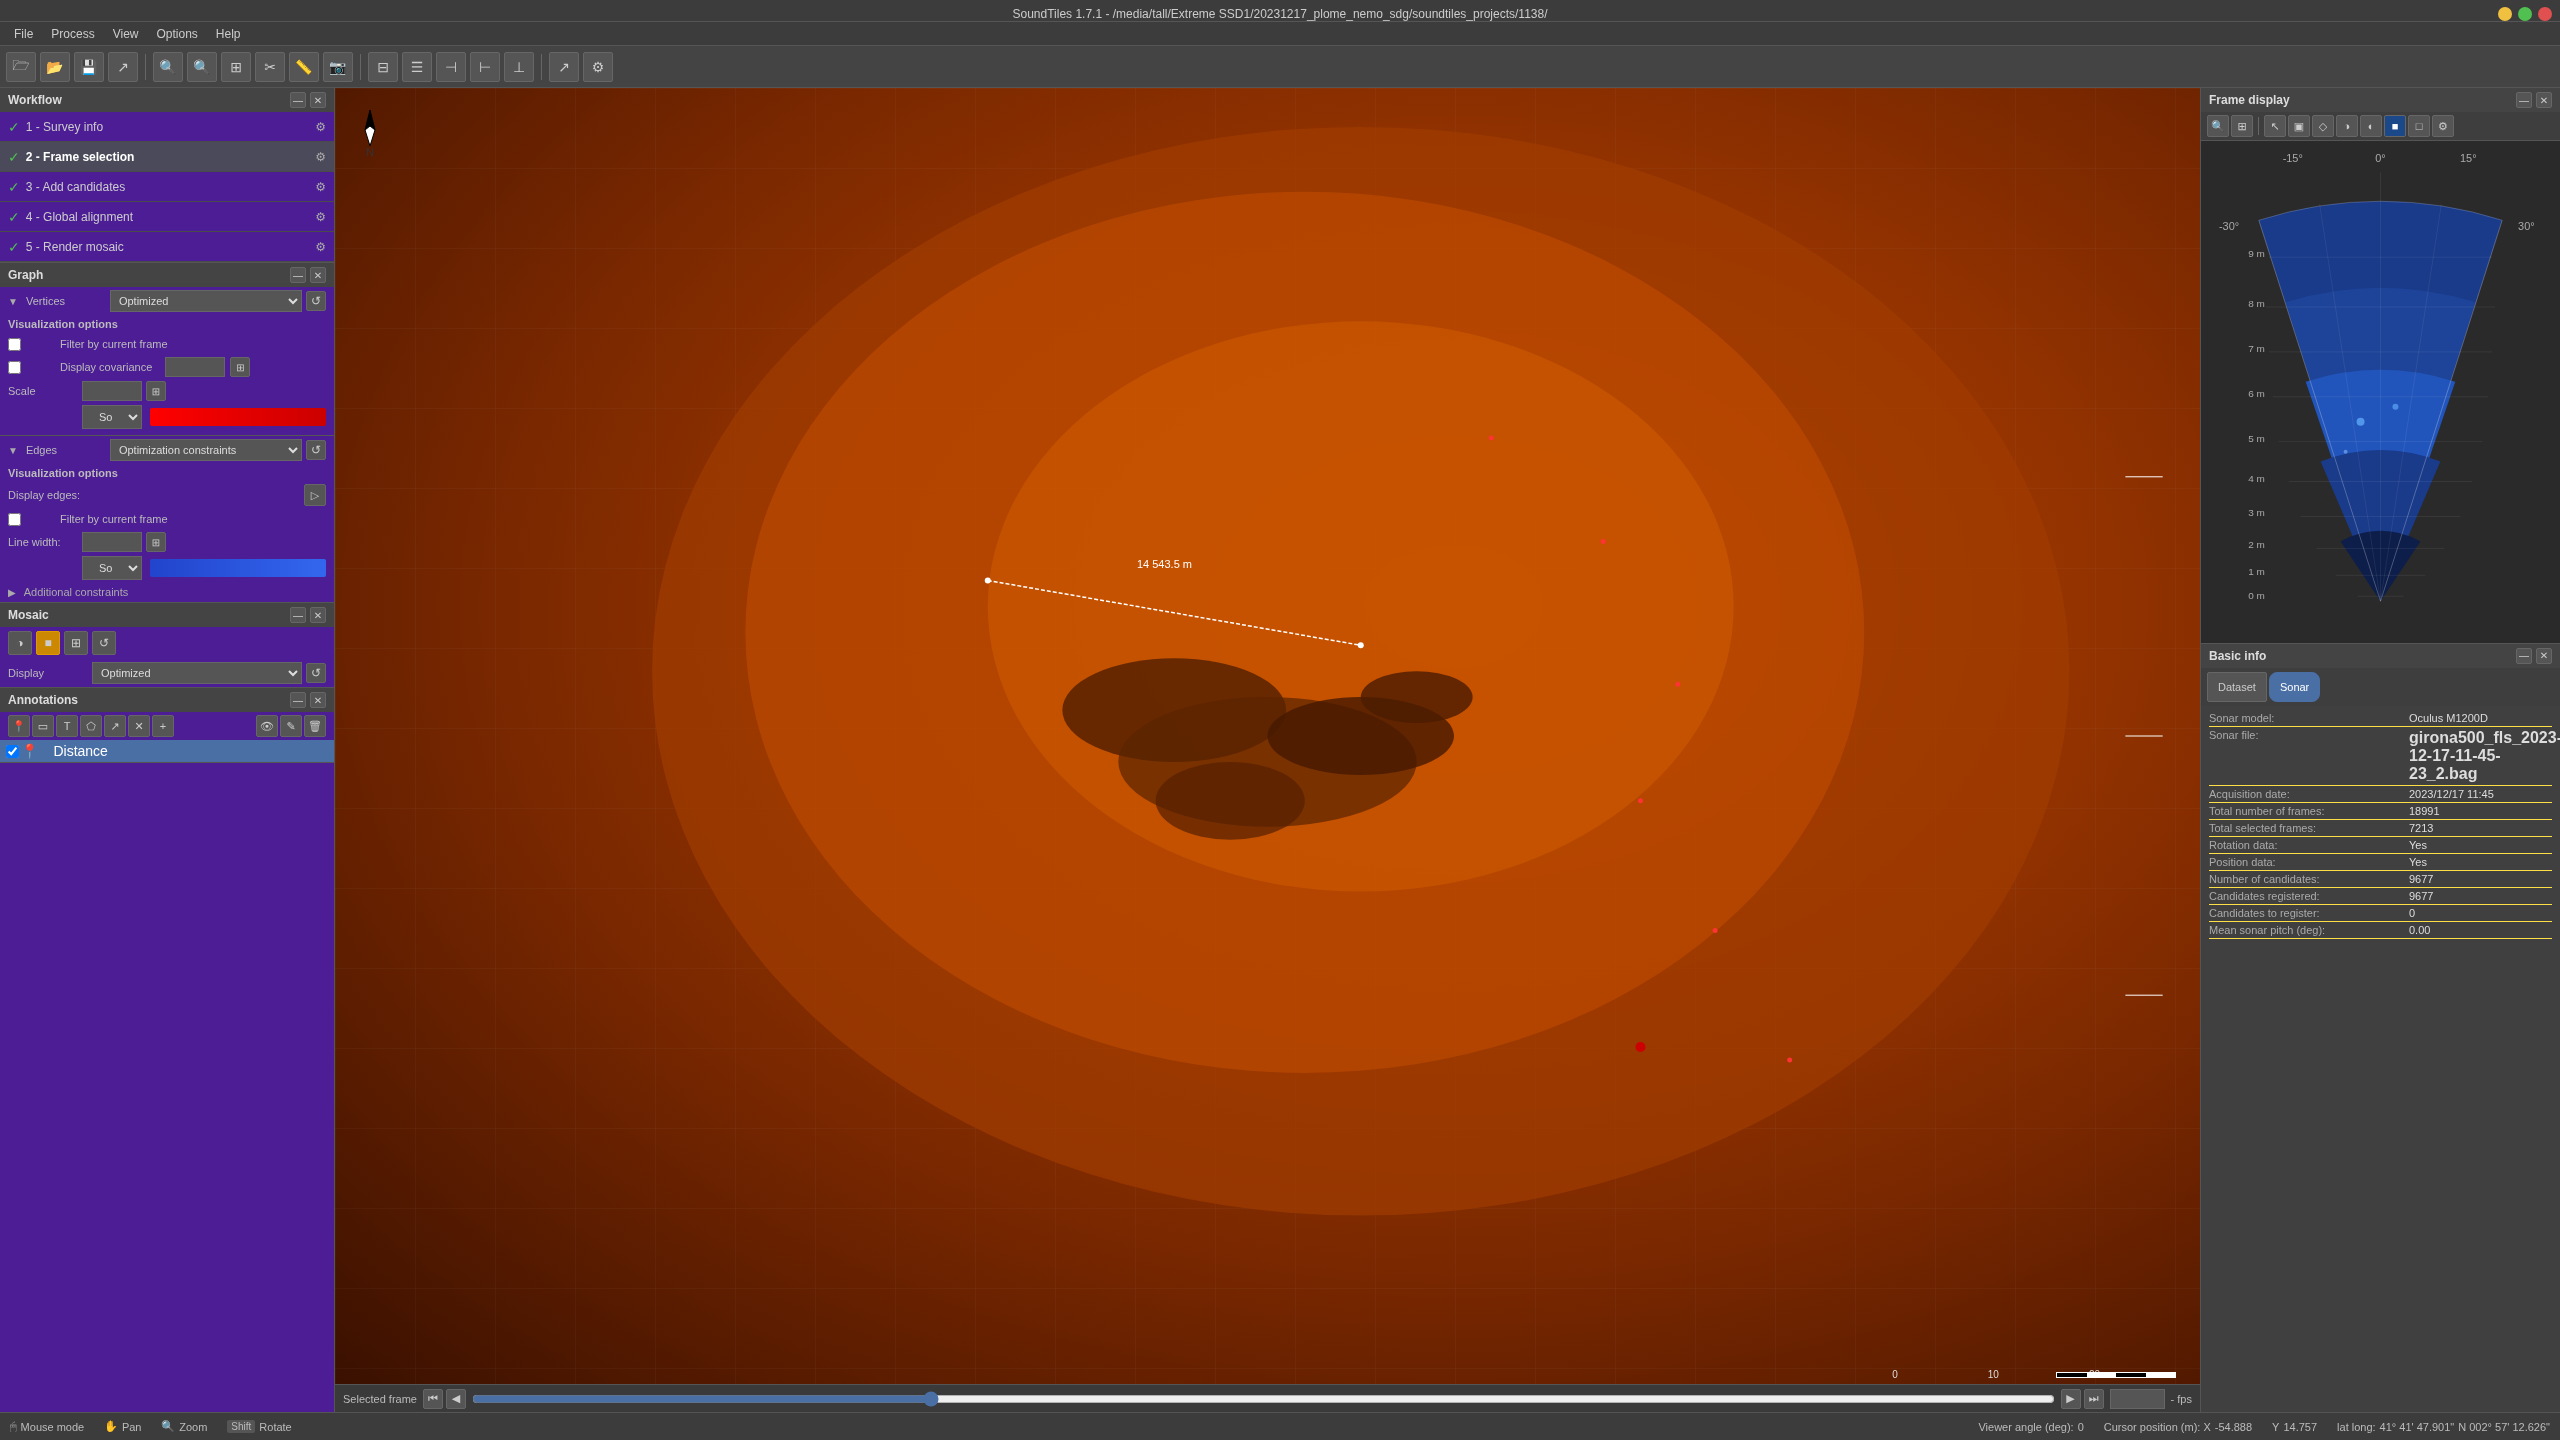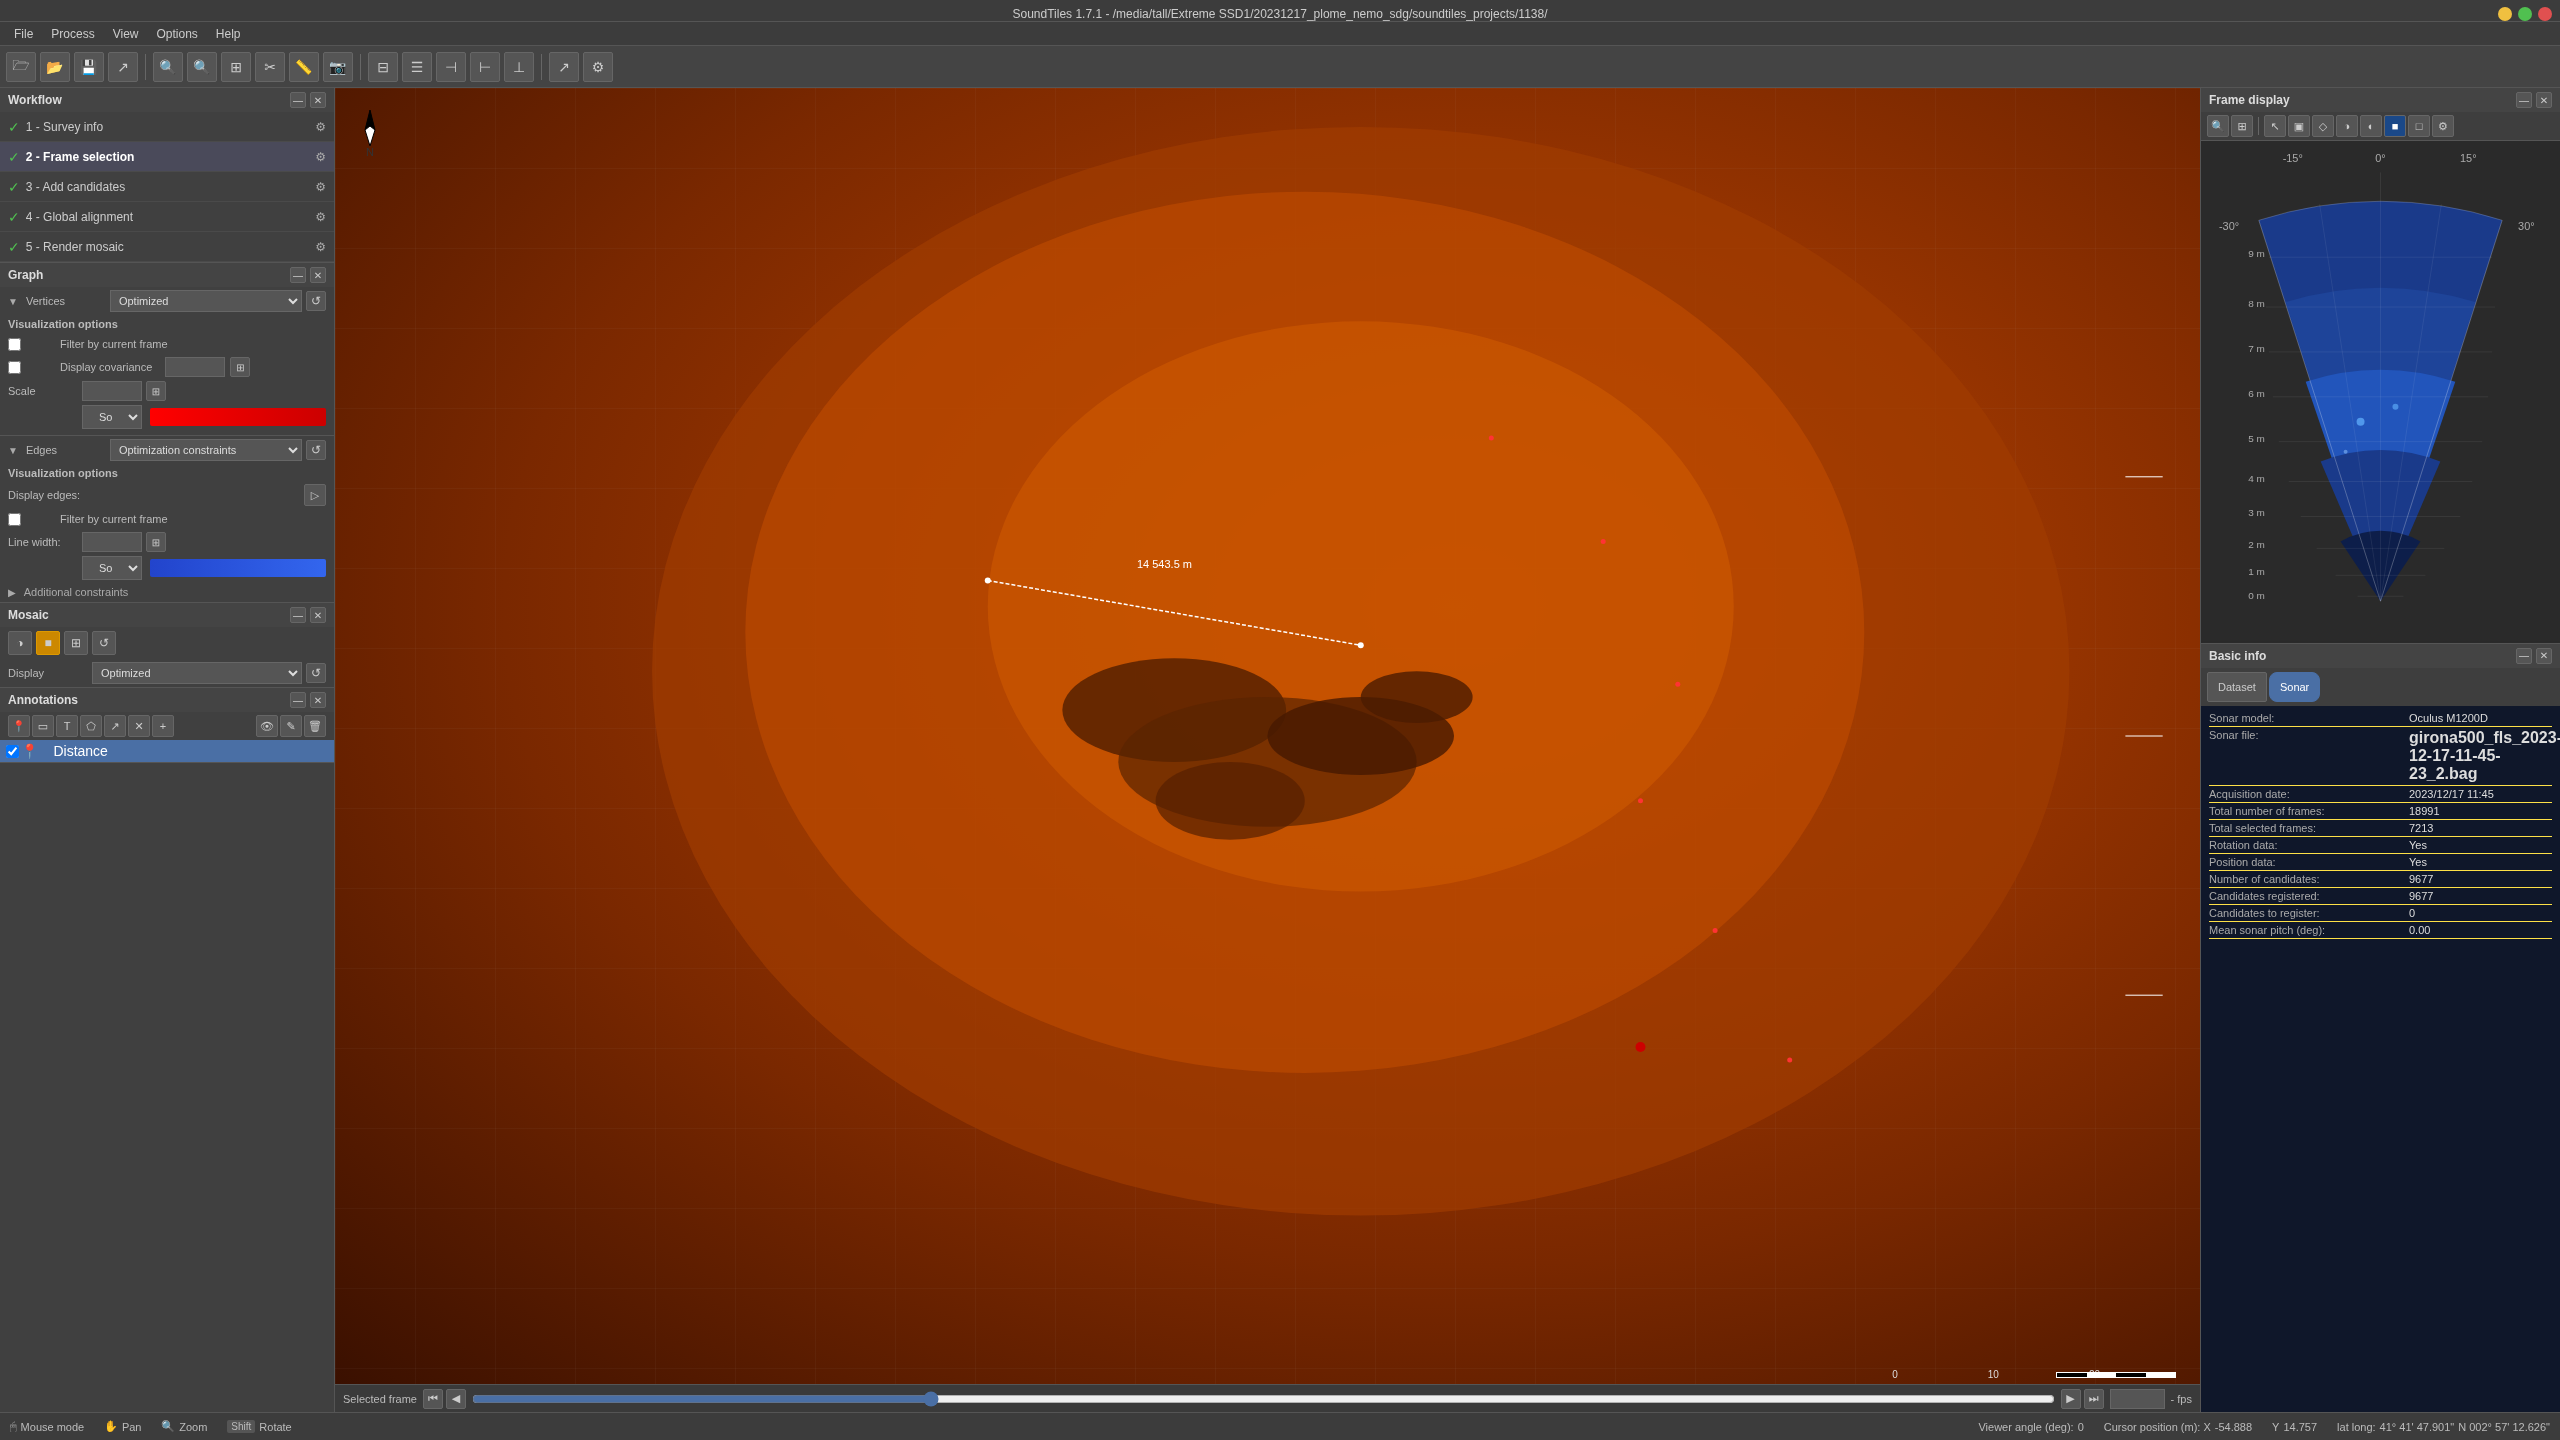--- a/index.html
+++ b/index.html
@@ -88,21 +88,21 @@
 
     
     #main-layout {
       display: flex;
       height: calc(1440px - 22px - 24px - 42px - 28px);
     }
 
     
     #left-panel {
       width: 335px;
-      background: #404040;
+      background: #4c1d95;
       border-right: 1px solid #555;
       overflow-y: auto;
       flex-shrink: 0;
     }
 
     .panel-section {
       border-bottom: 1px solid #555;
     }
     .panel-header {
       display: flex;
@@ -359,21 +359,21 @@
       top: 20px;
       left: 20px;
       color: white;
       font-size: 11px;
       text-align: center;
     }
 
     
     #right-panel {
       width: 360px;
-      background: #0f172a;
+      background: #404040;
       border-left: 1px solid #555;
       display: flex;
       flex-direction: column;
       flex-shrink: 0;
     }
 
     
     #frame-display-section {
       flex: 0 0 540px;
       display: flex;

